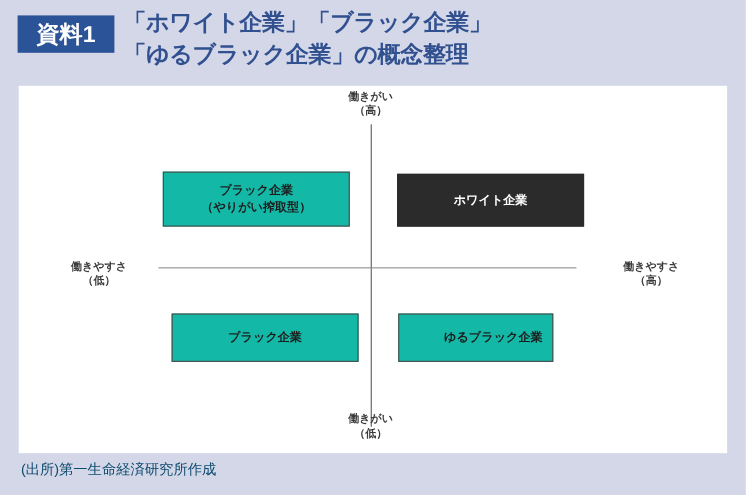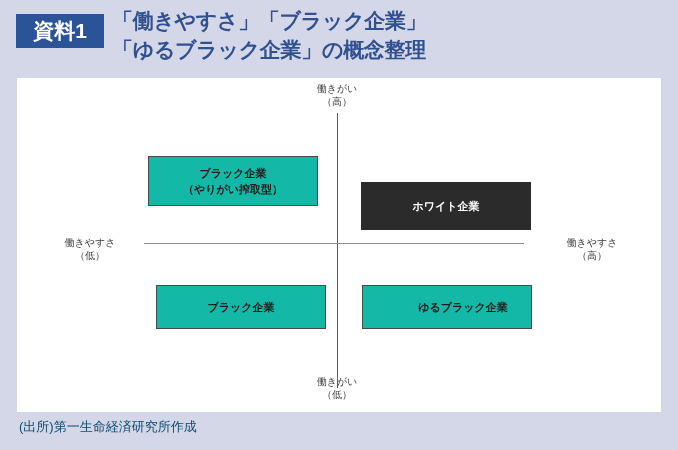--- a/index.html
+++ b/index.html
@@ -80,21 +80,21 @@
   }
 
   
   .axis-label {
     position: absolute;
     color: #3b3b3b;
     font-size: 10px;
     line-height: 13px;
     text-align: center;
     white-space: nowrap;
-    font-weight: normal;
+    font-weight: bold;
   }
   #label-top    { left: 272px; top: 4px;   width: 96px; }
   #label-bottom { left: 272px; top: 297px; width: 96px; }
   #label-left   { left: 25px;  top: 158px; width: 96px; }
   #label-right  { left: 527px; top: 158px; width: 96px; }
 
   
   .quad-box {
     position: absolute;
     box-sizing: border-box;
@@ -112,48 +112,47 @@
   #box-top-left {
     left: 131px;  top: 78px;
     width: 170px; height: 50px;
   }
   #box-top-right {
     left: 344px;  top: 80px;
     width: 170px; height: 48px;
     background: #2b2b2b;
     border-color: #2b2b2b;
     color: #ffffff;
-    margin-top: 24px;
   }
   #box-bottom-left {
     left: 139px;  top: 207px;
     width: 170px; height: 44px;
   }
   #box-bottom-right {
     left: 345px;  top: 207px;
-    width: 170px; height: 44px; padding-left: 32px;
+    width: 141px; height: 44px; padding-left: 32px;
   }
 
   
   #source-note {
     position: absolute;
     left: 19px;
     top: 418px;
     font-size: 13px;
     color: #0c4a6e;
     white-space: nowrap;
   }
 </style>
 </head>
 <body>
 
 <div id="header">
   <div id="badge">資料1</div>
   <div id="title-block">
-    <span class="title-line">「働きやすさ」「ブラック企業」</span>
+    <span class="title-line">「ホワイト企業」「ブラック企業」</span>
     <span class="title-line">「ゆるブラック企業」の概念整理</span>
   </div>
 </div>
 
 <div id="panel">
 
   <div id="axis-vertical"></div>
   <div id="axis-horizontal"></div>
 
   <div class="axis-label" id="label-top">

